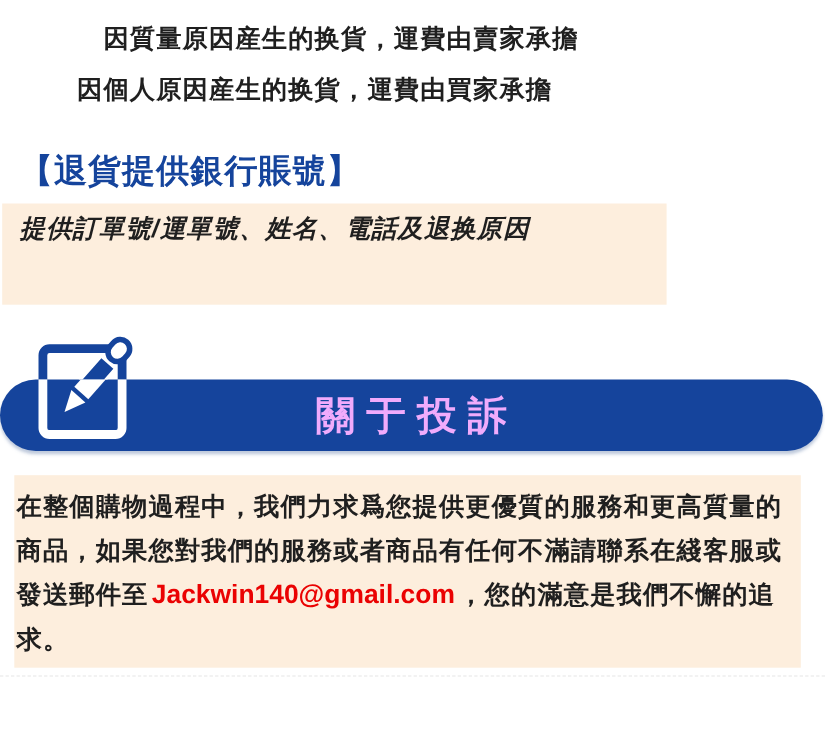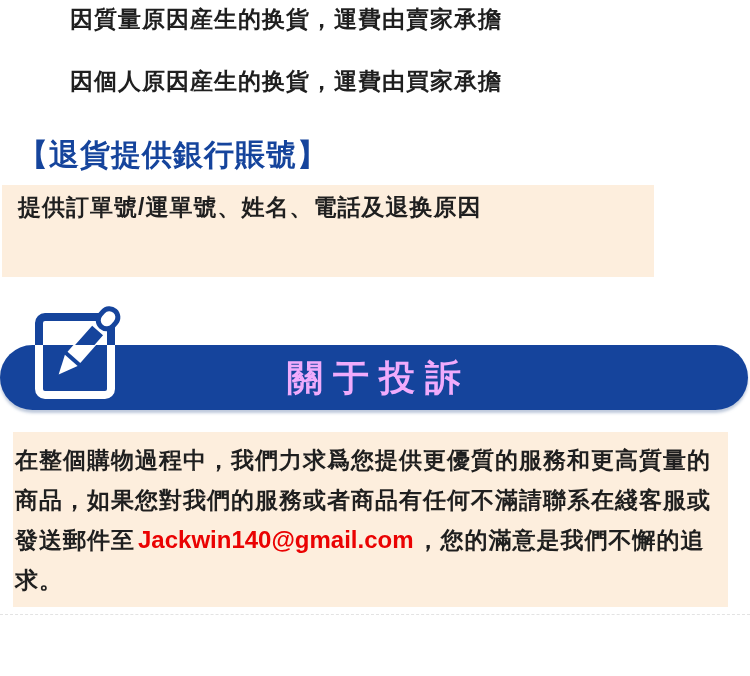--- a/index.html
+++ b/index.html
@@ -1,28 +1,28 @@
 <!DOCTYPE html>
 <html><head>
 <meta charset="utf-8">
 <style>
   html,body{margin:0;padding:0;}
   body{
     width:750px;height:676px;background:#ffffff;position:relative;overflow:hidden;
     font-family:"Liberation Sans","DejaVu Sans",sans-serif;color:#1f1f1f;
   }
   .note{position:absolute;left:70px;font-size:23px;font-weight:600;letter-spacing:1px;}
-  .note1{top:4px;}
+  .note1{top:20px;margin-left:24px;}
   .note2{top:66px;}
   .heading{
     position:absolute;left:18px;top:135px;font-size:30px;font-weight:bold;
     color:#15449c;letter-spacing:1px;
   }
   .box1{
-    position:absolute;left:2px;top:185px;width:652px;height:92px;background:#fdeedd;
+    position:absolute;left:2px;top:185px;width:604px;height:92px;background:#fdeedd;font-style:italic;
   }
   .box1 .bline{position:absolute;left:16px;font-size:23px;font-weight:600;letter-spacing:1px;}
   .box1 .bline1{top:7px;}
   .box1 .bline2{top:47px;}
   .banner{
     position:absolute;left:0;top:345px;width:748px;height:65px;background:#15449c;
     border-radius:33px;box-shadow:0 3px 3px rgba(110,135,175,.45);
   }
   .banner-title{
     text-align:center;line-height:65px;color:#f0abfc;font-size:36px;font-weight:bold;

